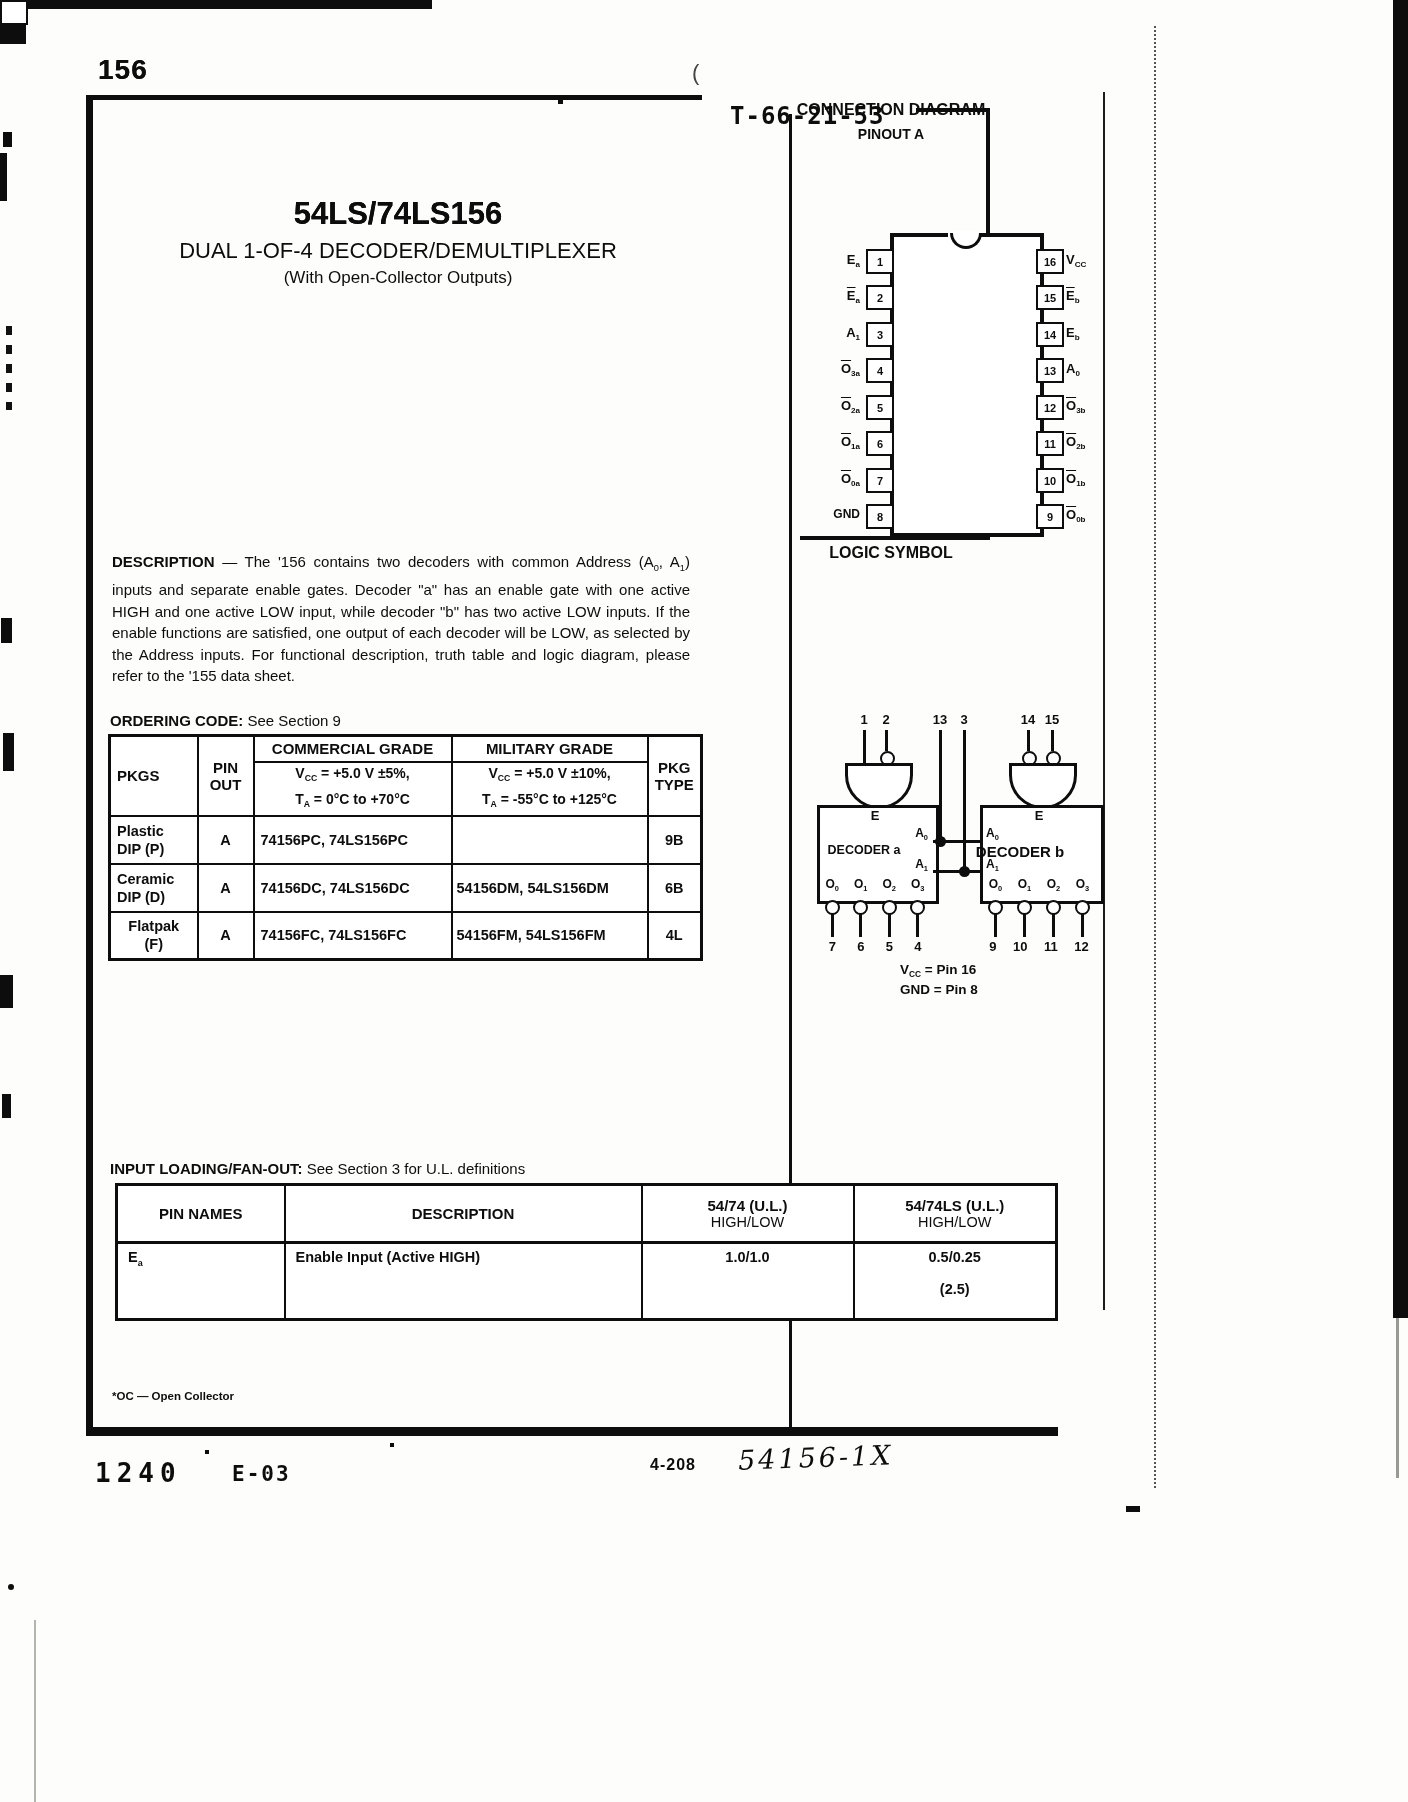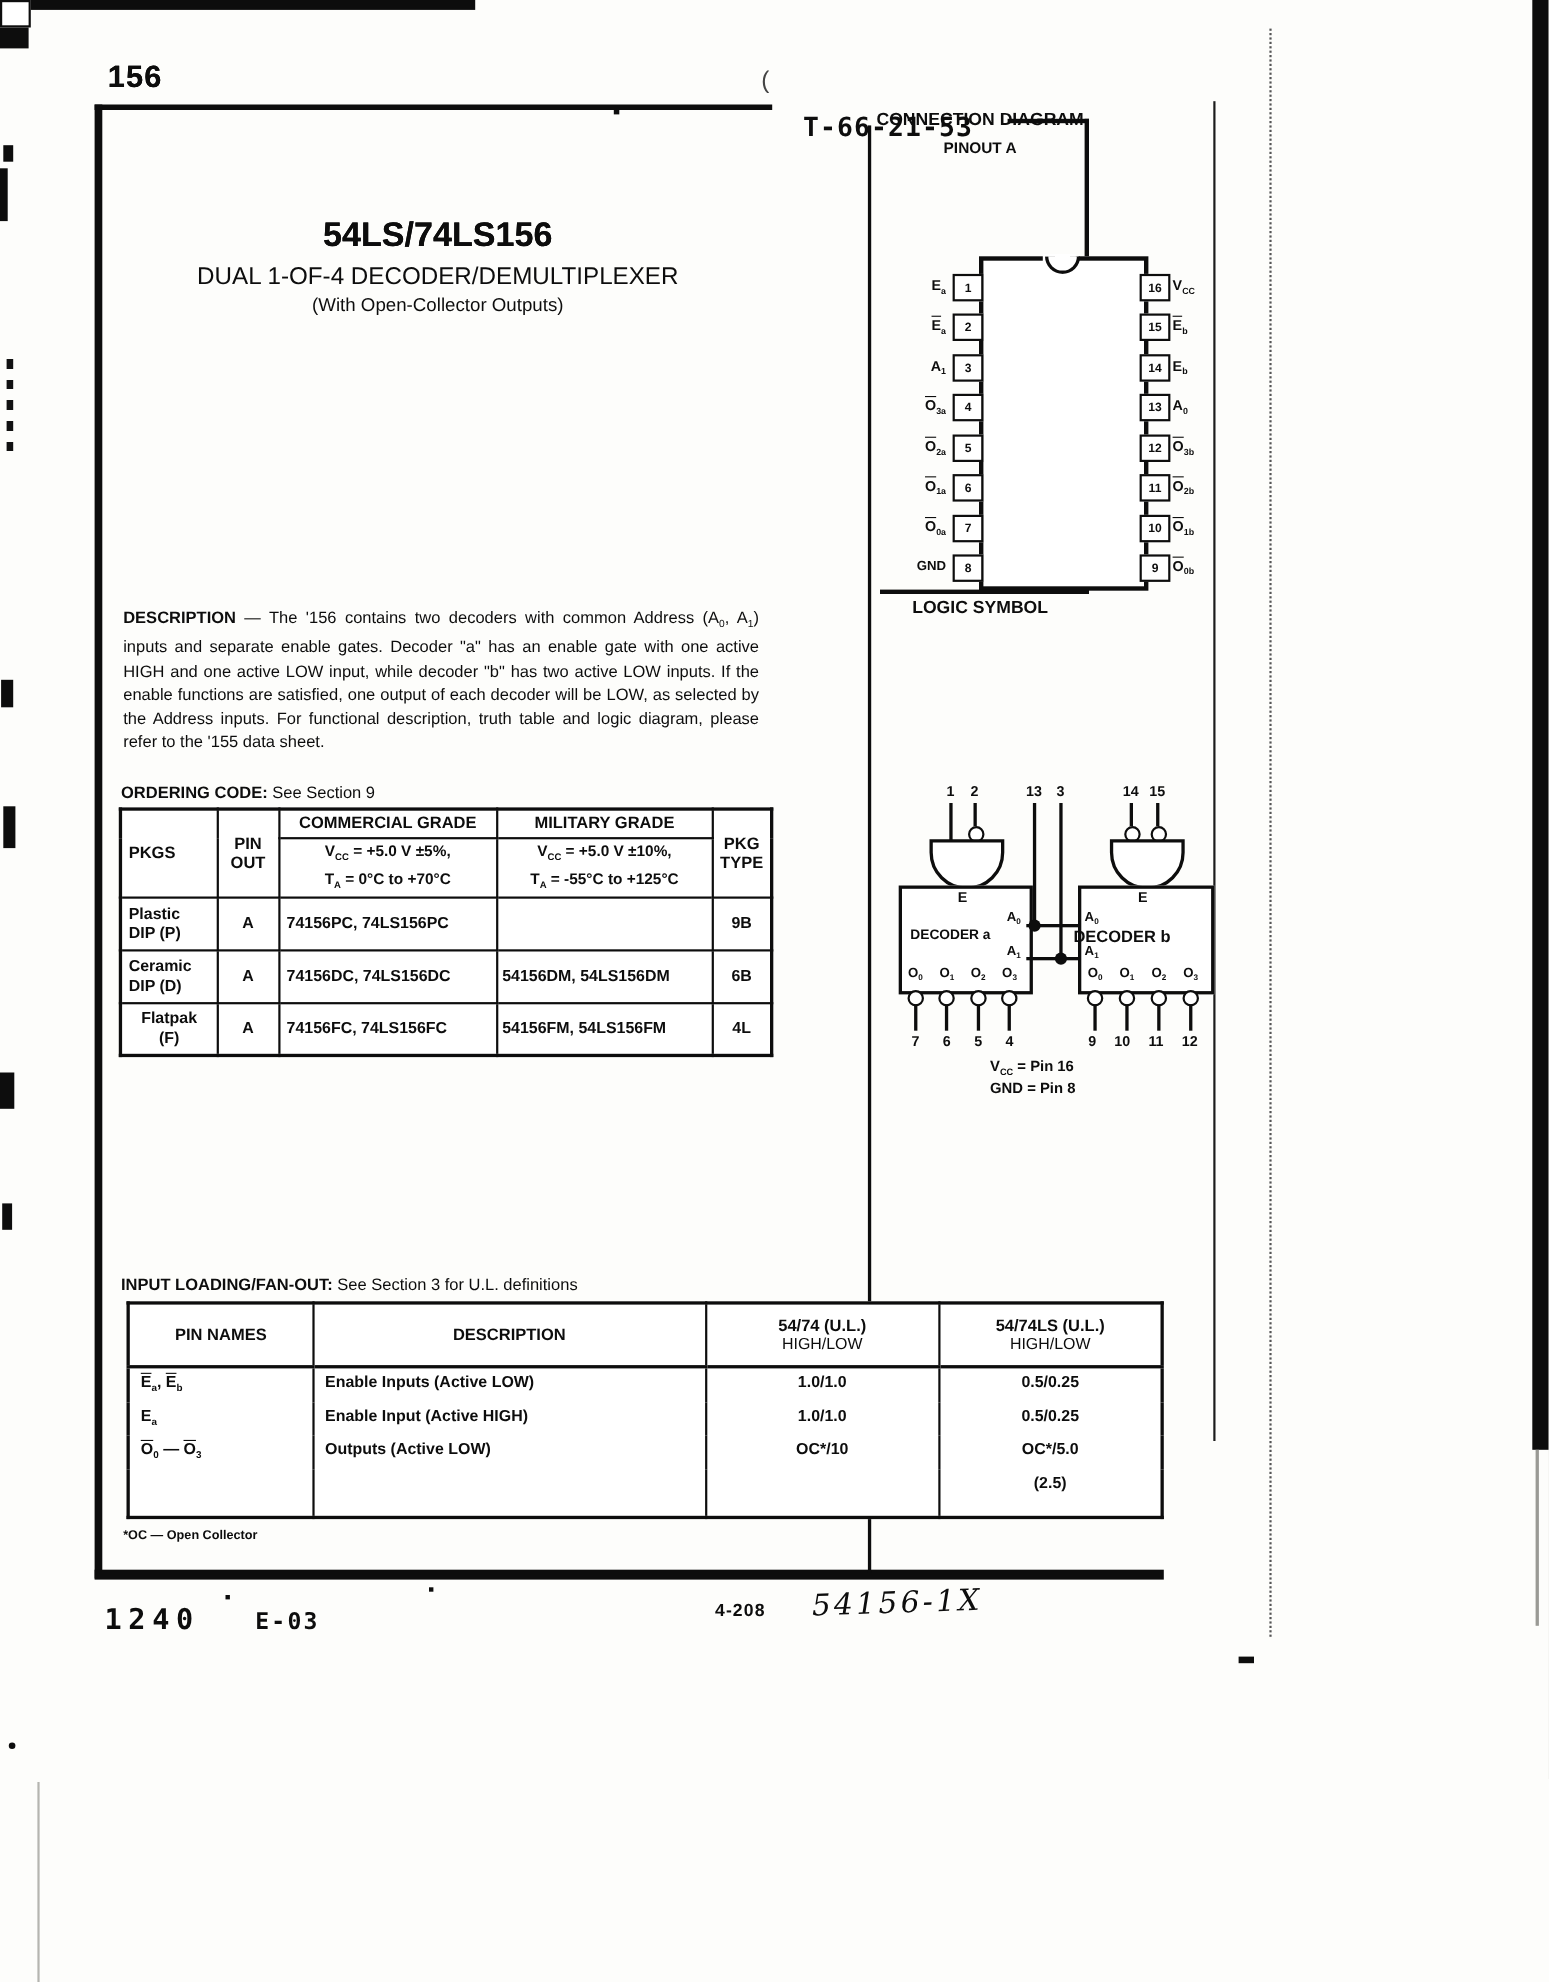--- a/index.html
+++ b/index.html
@@ -299,36 +299,24 @@
       <th>
         <div>54/74 (U.L.)</div>
         <div style="font-weight:normal;font-size:14.5px;">HIGH/LOW</div>
       </th>
       <th>
         <div>54/74LS (U.L.)</div>
         <div style="font-weight:normal;font-size:14.5px;">HIGH/LOW</div>
       </th>
     </tr>
     <tr style="height:24px;">
-      <td><span class="ov">E</span><sub>a</sub>, <span class="ov">E</span><sub>b</sub></td>
-      <td>Enable Inputs (Active LOW)</td>
-      <td class="ctr">1.0/1.0</td>
-      <td class="ctr">0.5/0.25</td>
-    </tr>
-    <tr style="height:24px;">
       <td>E<sub>a</sub></td>
       <td>Enable Input (Active HIGH)</td>
       <td class="ctr">1.0/1.0</td>
       <td class="ctr">0.5/0.25</td>
-    </tr>
-    <tr style="height:24px;">
-      <td><span class="ov">O</span><sub>0</sub> — <span class="ov">O</span><sub>3</sub></td>
-      <td>Outputs (Active LOW)</td>
-      <td class="ctr">OC*/10</td>
-      <td class="ctr">OC*/5.0</td>
     </tr>
     <tr style="height:44px;">
       <td></td>
       <td></td>
       <td></td>
       <td class="ctr">(2.5)</td>
     </tr>
   </tbody>
     </table>
 

